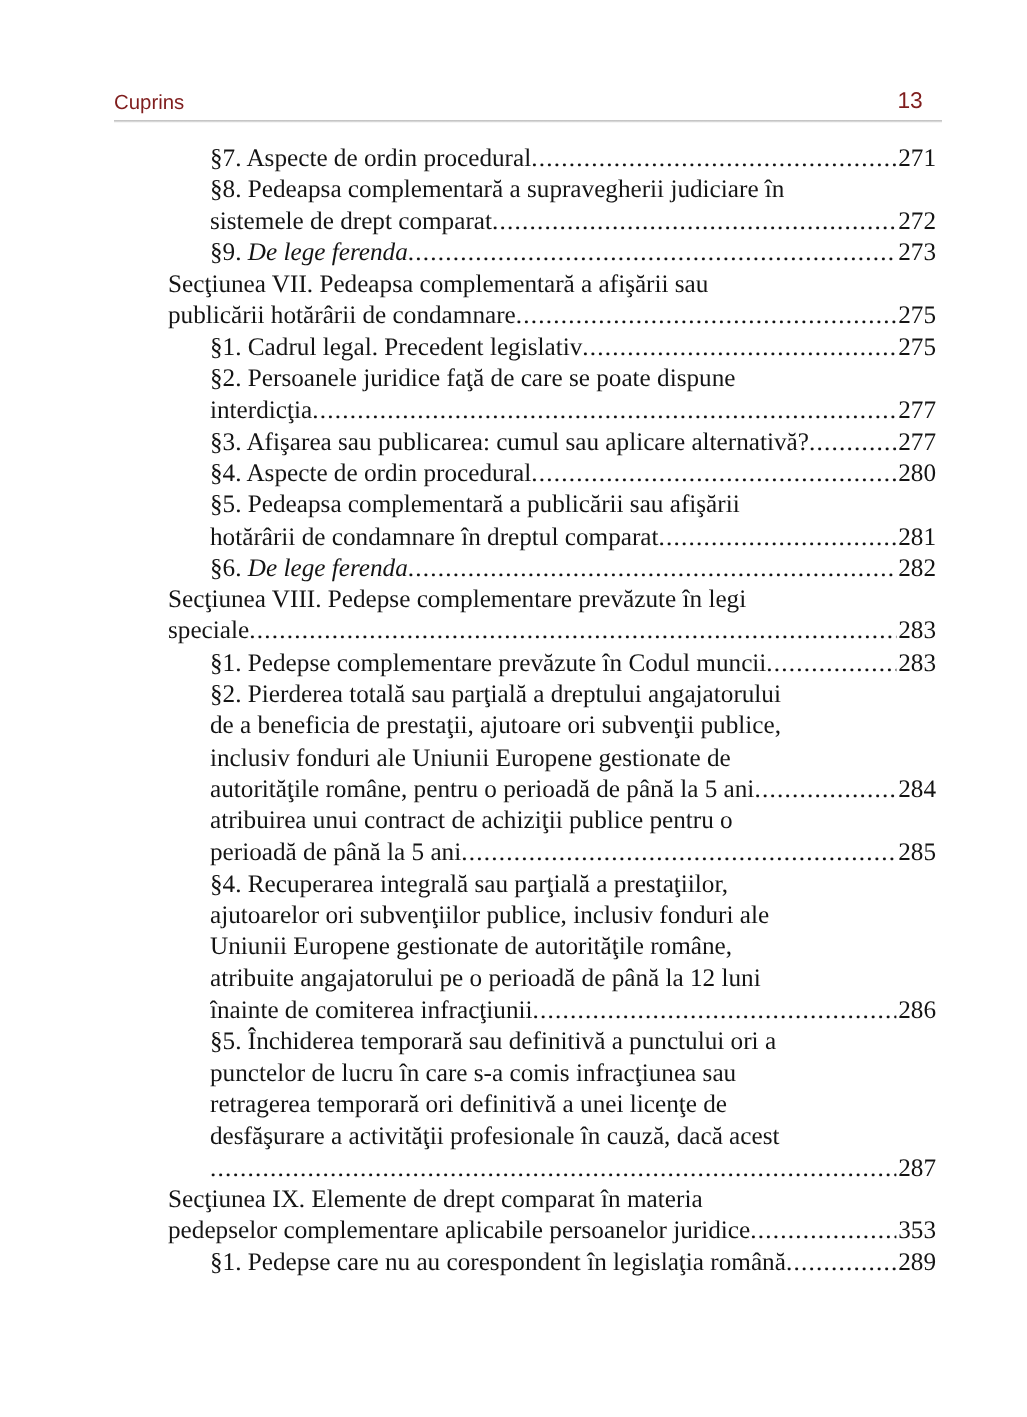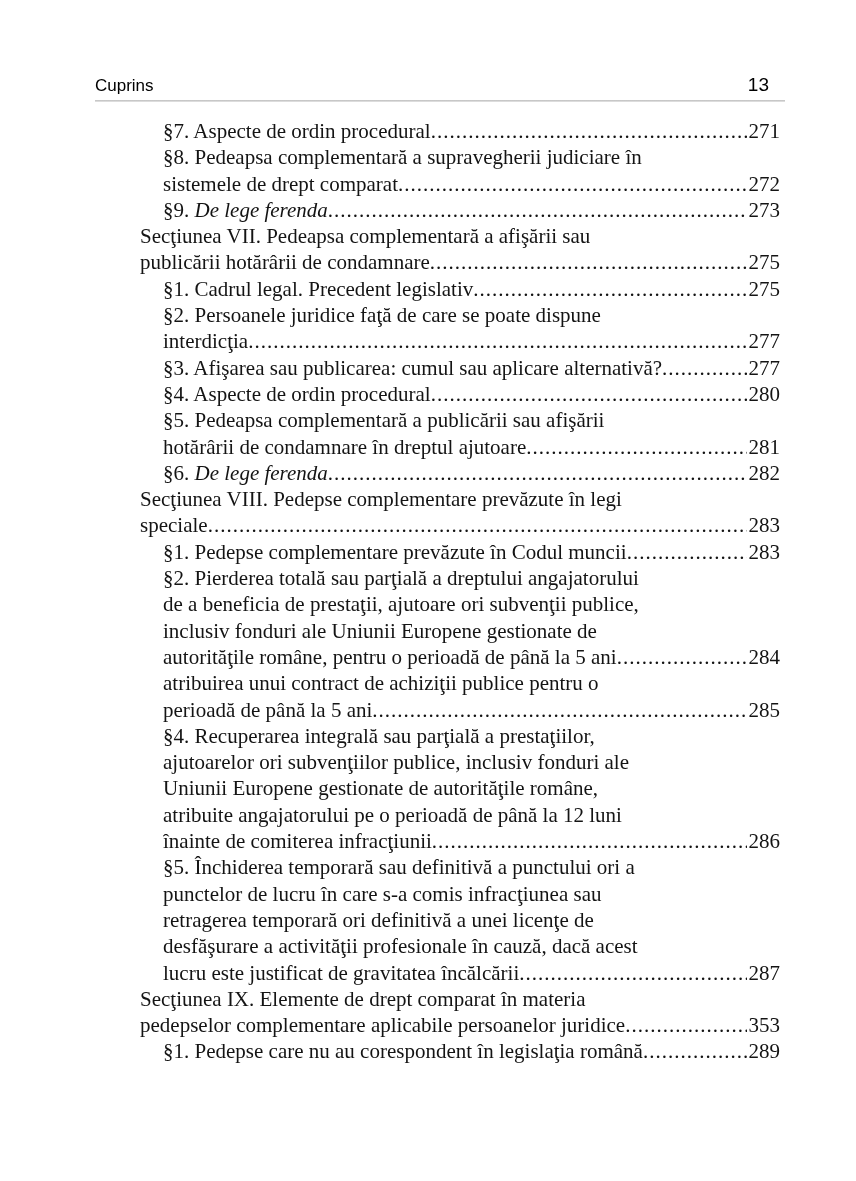--- a/index.html
+++ b/index.html
@@ -1,33 +1,33 @@
 <!DOCTYPE html>
 <html><head>
 <meta charset="utf-8">
 <style>
   html, body { margin: 0; padding: 0; background: #ffffff; }
   body { width: 856px; height: 1181px; position: relative; overflow: hidden; }
   .header {
     position: absolute; left: 95px; top: 74px; width: 690px; height: 26px;
-    font-family: "Liberation Sans", sans-serif; font-size: 17px; color: #000000;
+    font-family: "Liberation Sans", sans-serif; font-size: 17px; color: #7f1d1d;
   }
   .header .title { position: absolute; left: 0; top: 2px; }
   .header .pageno { position: absolute; right: 16px; top: 0; font-size: 19px; }
   .rule {
     position: absolute; left: 95px; top: 100px; width: 690px; height: 2px;
     background: linear-gradient(#bdbdbd, #e6e6e6);
   }
   .toc {
     position: absolute; left: 140px; top: 118px; width: 640px;
     font-family: "Liberation Serif", serif; font-size: 21px; color: #141414;
   }
   .entry { position: relative; }
   .entry.lvl1 { margin-left: 0; }
-  .entry.lvl2 { margin-left: 23px; }
+  .entry.lvl2 { margin-left: 35px; }
   .line { height: 26.3px; line-height: 26.3px; white-space: nowrap; position: relative; overflow: hidden; }
   .line.last { display: flex; }
   .line.last .txt { flex: 0 0 auto; }
   .line.last .dots {
     flex: 1 1 auto; overflow: hidden; white-space: nowrap; letter-spacing: 1px;
   }
   .line.last .dots::before {
     content: "............................................................................................................................................................................................................................................";
   }
   .line.last .pg { flex: 0 0 auto; padding-left: 2px; }
@@ -98,21 +98,21 @@
     <div class="entry lvl2">
       <div class="line last">
         <span class="txt">§4. Aspecte de ordin procedural</span>
         <span class="dots"></span>
         <span class="pg">280</span>
       </div>
     </div>
     <div class="entry lvl2">
       <div class="line"><span class="txt">§5. Pedeapsa complementară a publicării sau afişării</span></div>
       <div class="line last">
-        <span class="txt">hotărârii de condamnare în dreptul ajutoare</span>
+        <span class="txt">hotărârii de condamnare în dreptul comparat</span>
         <span class="dots"></span>
         <span class="pg">281</span>
       </div>
     </div>
     <div class="entry lvl2">
       <div class="line last">
         <span class="txt">§6. <i>De lege ferenda</i></span>
         <span class="dots"></span>
         <span class="pg">282</span>
       </div>
@@ -160,21 +160,20 @@
         <span class="dots"></span>
         <span class="pg">286</span>
       </div>
     </div>
     <div class="entry lvl2">
       <div class="line"><span class="txt">§5. Închiderea temporară sau definitivă a punctului ori a</span></div>
       <div class="line"><span class="txt">punctelor de lucru în care s-a comis infracţiunea sau</span></div>
       <div class="line"><span class="txt">retragerea temporară ori definitivă a unei licenţe de</span></div>
       <div class="line"><span class="txt">desfăşurare a activităţii profesionale în cauză, dacă acest</span></div>
       <div class="line last">
-        <span class="txt">lucru este justificat de gravitatea încălcării</span>
         <span class="dots"></span>
         <span class="pg">287</span>
       </div>
     </div>
     <div class="entry lvl1">
       <div class="line"><span class="txt">Secţiunea IX. Elemente de drept comparat în materia</span></div>
       <div class="line last">
         <span class="txt">pedepselor complementare aplicabile persoanelor juridice</span>
         <span class="dots"></span>
         <span class="pg">353</span>

